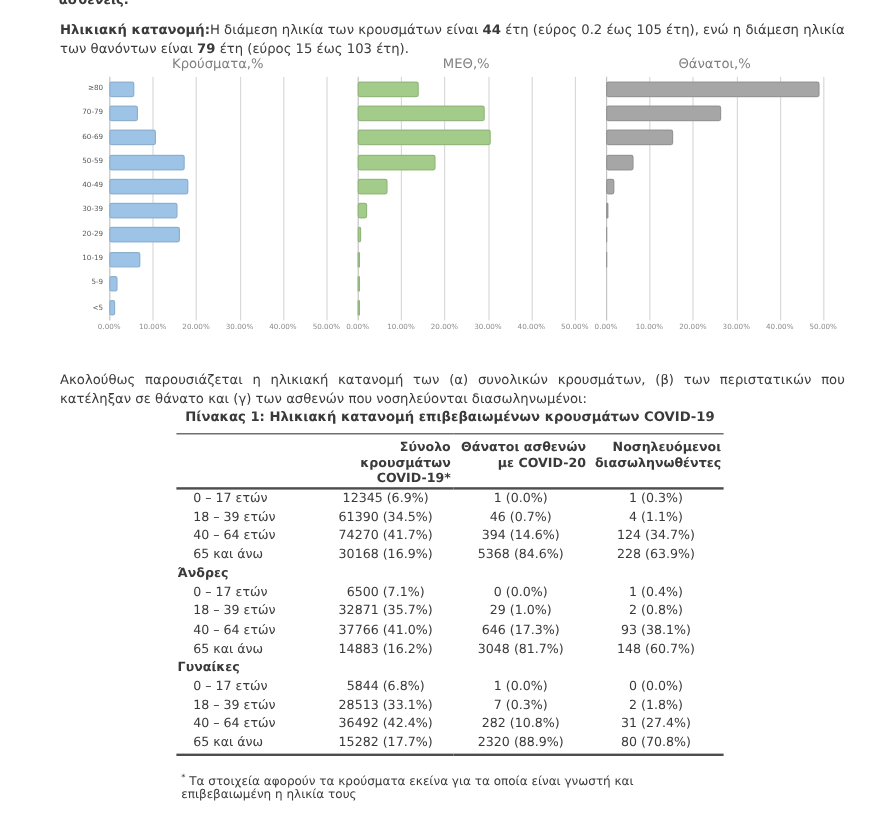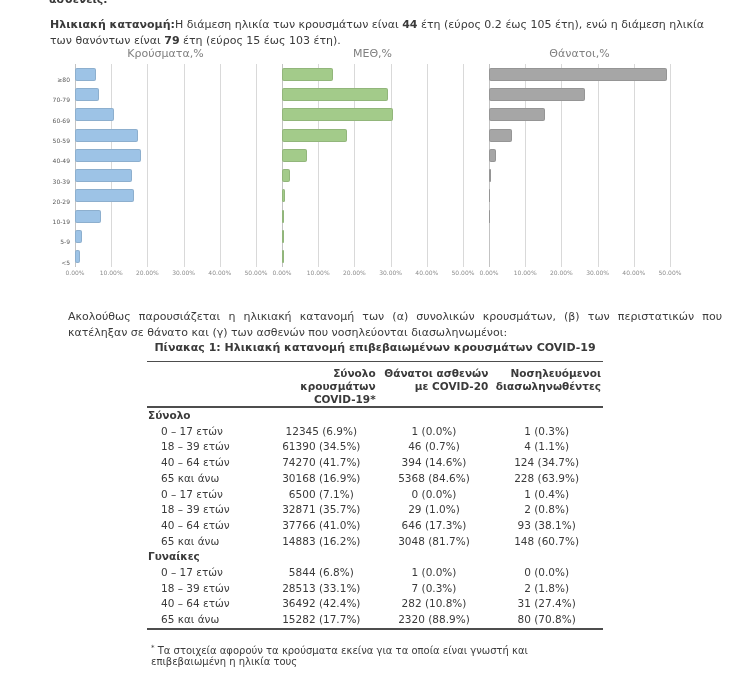--- a/index.html
+++ b/index.html
@@ -9,35 +9,35 @@
     color:#3a3a3a; overflow:hidden;
   }
   .page { position:relative; width:734px; height:681px; overflow:hidden; background:#fff; }
 
   .fragment { position:absolute; left:49px; top:-7px; font-size:11px; font-weight:bold; color:#3a3a3a; }
 
   .intro { position:absolute; left:50px; top:6px; width:654px; font-size:11px; line-height:15.5px; text-align:justify; }
   .intro b { font-weight:bold; }
 
   
-  .charts-area { position:absolute; left:48px; top:47px; display:flex;align-items:center; }
+  .charts-area { position:absolute; left:64px; top:47px; display:flex; }
   .ylabels { width:27px; padding-top:17px; box-sizing:border-box; }
   .ylabel { height:20.3px; line-height:20.3px; font-size:6px; color:#595959; text-align:right; padding-right:5px; }
   .chart { width:181px; }
   .chart + .chart { margin-left:26px; }
   .chart-title { height:17px; line-height:13px; font-size:11px; color:#808080; text-align:center; }
   .plot { position:relative; height:203px; }
   .gridline { position:absolute; top:0; bottom:0; width:1px; background:#d9d9d9; }
   .gridline.first { background:#c3c3c3; }
   .bar-row { height:20.3px; display:flex; align-items:center; position:relative; }
   .bar { height:13px; border-radius:2px; box-shadow:inset 0 0 0 1px rgba(0,0,0,0.10); min-width:0; }
   .xaxis { position:relative; height:12px; }
   .tick { position:absolute; top:2px; transform:translateX(-50%); font-size:6px; color:#8c8c8c; white-space:nowrap; }
 
-  .para2 { position:absolute; left:68px; top:298px; width:654px; font-size:11px; line-height:15.5px; text-align:justify; }
+  .para2 { position:absolute; left:50px; top:298px; width:654px; font-size:11px; line-height:15.5px; text-align:justify; }
 
   
   .table-block { position:absolute; left:147px; top:341px; width:456px; }
   .table-title { font-size:11px; font-weight:bold; text-align:center; margin-bottom:7px; color:#3a3a3a; }
   table { width:100%; border-collapse:collapse; table-layout:fixed;
           border-top:1px solid #4d4d4d; border-bottom:2px solid #4d4d4d; }
   thead th { font-size:10.5px; font-weight:bold; text-align:right; vertical-align:top;
              padding:5px 2px 0; line-height:13px; border-bottom:2px solid #4d4d4d; color:#3a3a3a; }
   col.c0 { width:118px; }
   tbody td { font-size:10.5px; line-height:15.7px; padding:0 2px; text-align:center; color:#3a3a3a; }
@@ -233,23 +233,20 @@
       </colgroup>
       <thead>
         <tr>
           <th></th>
           <th>Σύνολο κρουσμάτων COVID-19*</th>
           <th>Θάνατοι ασθενών με COVID-20</th>
           <th>Νοσηλευόμενοι διασωληνωθέντες</th>
         </tr>
       </thead>
       <tbody>
-          <tr class="section-row">
-            <td colspan="4">Σύνολο</td>
-          </tr>
           <tr>
             <td class="rowlabel">0 – 17 ετών</td>
             <td>12345 (6.9%)</td>
             <td>1 (0.0%)</td>
             <td>1 (0.3%)</td>
           </tr>
           <tr>
             <td class="rowlabel">18 – 39 ετών</td>
             <td>61390 (34.5%)</td>
             <td>46 (0.7%)</td>
@@ -260,20 +257,23 @@
             <td>74270 (41.7%)</td>
             <td>394 (14.6%)</td>
             <td>124 (34.7%)</td>
           </tr>
           <tr>
             <td class="rowlabel">65 και άνω</td>
             <td>30168 (16.9%)</td>
             <td>5368 (84.6%)</td>
             <td>228 (63.9%)</td>
           </tr>
+          <tr class="section-row">
+            <td colspan="4">Άνδρες</td>
+          </tr>
           <tr>
             <td class="rowlabel">0 – 17 ετών</td>
             <td>6500 (7.1%)</td>
             <td>0 (0.0%)</td>
             <td>1 (0.4%)</td>
           </tr>
           <tr>
             <td class="rowlabel">18 – 39 ετών</td>
             <td>32871 (35.7%)</td>
             <td>29 (1.0%)</td>

